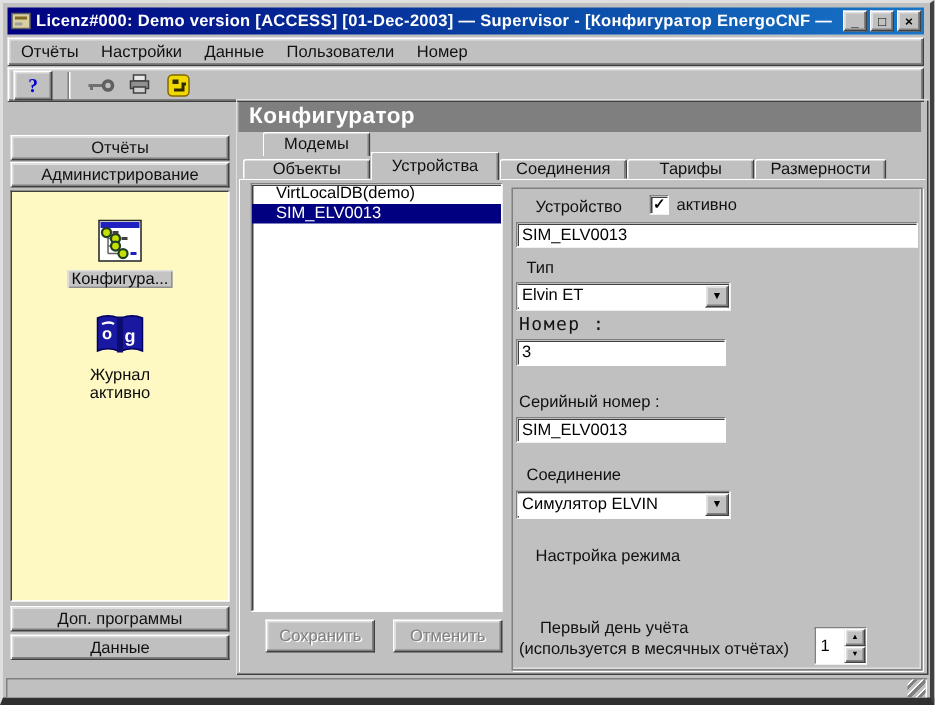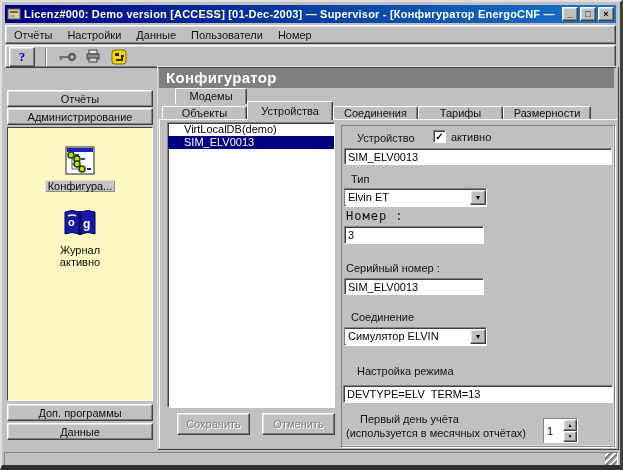--- a/index.html
+++ b/index.html
@@ -264,21 +264,20 @@
         <span class="lbl" style="left:4px; top:136px;">Серийный номер :</span>
         <input class="field sunken" style="left: 2px; top: 152px; width: 140px; height: 17px;" value="SIM_ELV0013">
 
         <span class="lbl" style="left:9px; top:185px;">Соединение</span>
         <div class="combo sunken" style="left:2px; top:201px; width:143px; height:19px; padding:0;">
           <span class="combo-text">Симулятор ELVIN</span>
           <button class="combo-btn raised">▼</button>
         </div>
 
         <span class="lbl" style="left:15px; top:239px;">Настройка режима</span>
-        <input class="field sunken" style="left: 1px; top: 259px; width: 270px; height: 18px;" value="DEVTYPE=ELV  TERM=13">
 
         <span class="lbl" style="left:18px; top:287px;">Первый день учёта</span>
         <span class="lbl" style="left:4px; top:301px;">(используется в месячных отчётах)</span>
         <div class="spinner sunken" style="left:201px; top:292px; width:35px; height:25px; padding:0;">
           <input class="spin-val field" style="position: static; border: none; width: 18px; box-shadow: none;" value="1">
           <span class="spin-btns">
             <button class="spin-b raised">▲</button>
             <button class="spin-b raised">▼</button>
           </span>
         </div>

